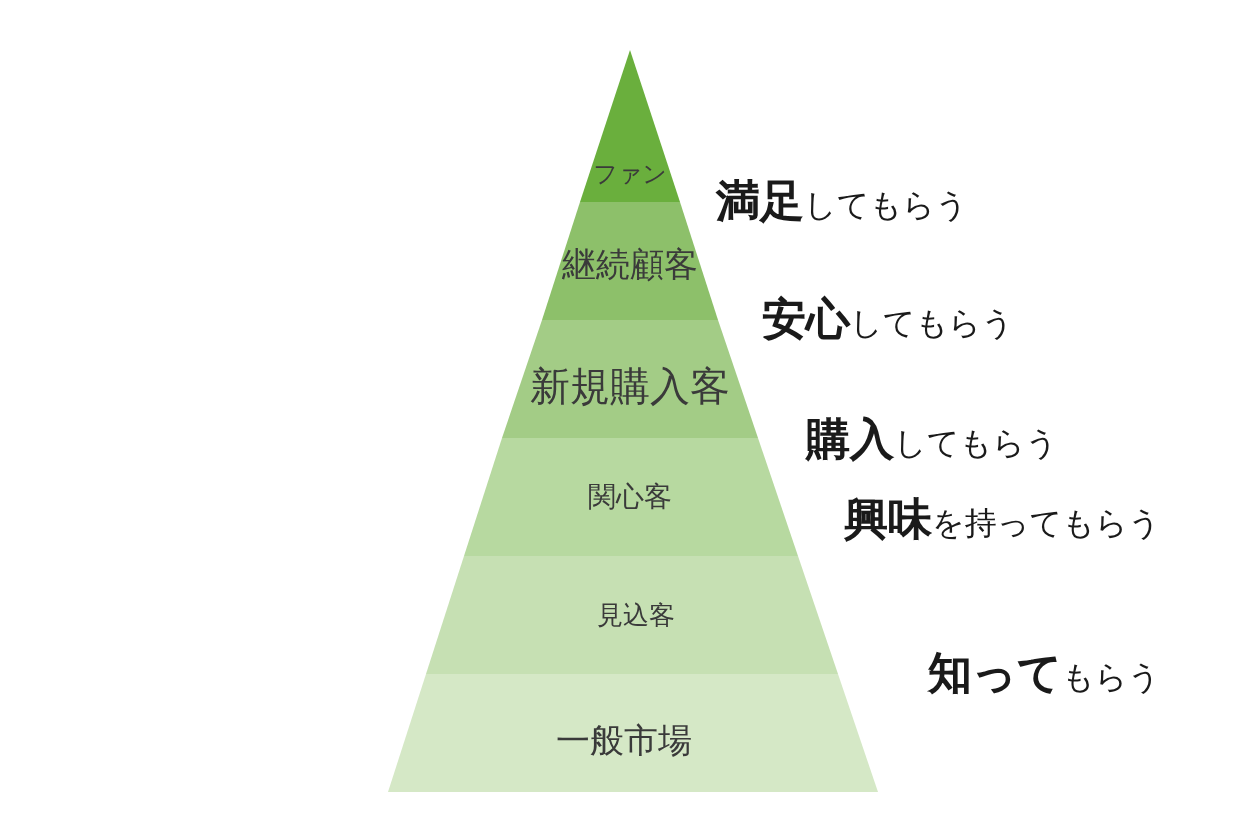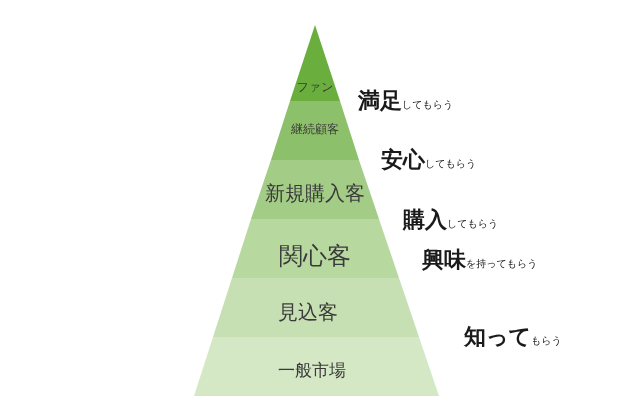--- a/index.html
+++ b/index.html
@@ -3,39 +3,39 @@
 <meta charset="utf-8">
 <style>
   html, body { margin:0; padding:0; background:#ffffff; }
   body { width:630px; height:417px; position:relative; overflow:hidden;
          font-family:"DejaVu Sans","Liberation Sans",sans-serif; }
   svg#pyramid { position:absolute; left:0; top:0; }
   .tier-label { position:absolute; color:#3a3a3a; text-align:right; white-space:nowrap;
                 transform:translateX(-50%); }
   .goal { position:absolute; color:#1a1a1a; white-space:nowrap; }
   .goal .big { font-size:22px;font-weight:bold; }
-  .goal .small { font-size:10px; }
+  .goal .small { font-size:16px; }
 </style>
 </head>
 <body>
 
 <svg id="pyramid" width="630" height="417">
   <polygon points="315,25 290,101 340,101" fill="#6aaf3d"></polygon>
   <polygon points="290,101 340,101 359,160 271,160" fill="#8dc06a"></polygon>
   <polygon points="271,160 359,160 379,219 251,219" fill="#a3cc86"></polygon>
   <polygon points="251,219 379,219 399,278 232,278" fill="#b7d9a0"></polygon>
   <polygon points="232,278 399,278 419,337 213,337" fill="#c6e0b3"></polygon>
   <polygon points="213,337 419,337 439,396 194,396" fill="#d5e8c6"></polygon>
 </svg>
 
 <div class="tier-label" style="left:315px;top:79px;font-size:12px;">ファン</div>
-<div class="tier-label" style="left:315px;top:121px;font-size:12px;font-family:Liberation Mono, monospace;">継続顧客</div>
+<div class="tier-label" style="left:315px;top:121px;font-size:17px;font-family:Liberation Mono, monospace;">継続顧客</div>
 <div class="tier-label" style="left:315px;top:180px;font-size:20px;">新規購入客</div>
-<div class="tier-label" style="left:315px;top:240px;font-size:24px;">関心客</div>
-<div class="tier-label" style="left:308px;top:299px;font-size:20px;">見込客</div>
+<div class="tier-label" style="left:315px;top:240px;font-size:14px;">関心客</div>
+<div class="tier-label" style="left:318px;top:299px;font-size:13px;">見込客</div>
 <div class="tier-label" style="left:312px;top:359px;font-size:17px;">一般市場</div>
 
 <div class="goal" style="left:358px;top:86px;">
   <span class="big">満足</span><span class="small">してもらう</span>
 </div>
 <div class="goal" style="left:381px;top:145px;text-align:right;">
   <span class="big">安心</span><span class="small">してもらう</span>
 </div>
 <div class="goal" style="left:403px;top:205px;">
   <span class="big">購入</span><span class="small">してもらう</span>

